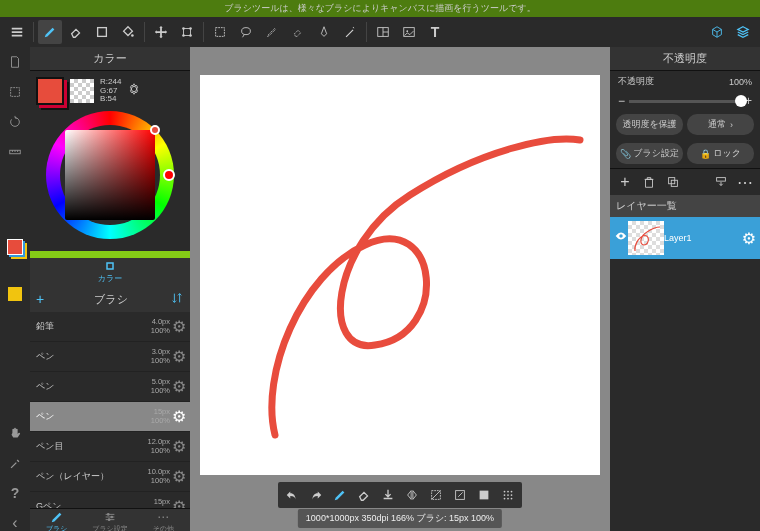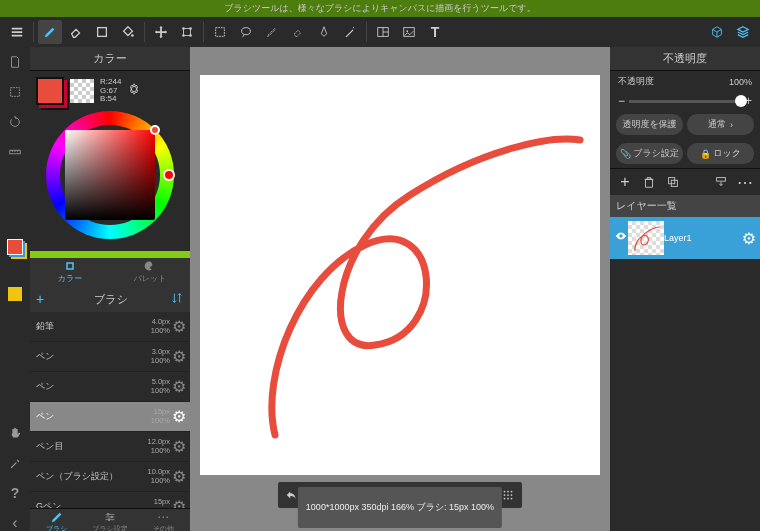--- a/index.html
+++ b/index.html
@@ -50,21 +50,21 @@
 .brow.sel .bg{color:#fff}
 .brushtabs{height:26px;background:#333;display:flex;border-top:1px solid #111}
 .brushtabs .bt{flex:1;display:flex;flex-direction:column;align-items:center;justify-content:center;font-size:7px;color:#888;cursor:pointer}
 .brushtabs .bt.active{color:#4fc3f7}
 .canvaswrap{flex:1;background:#888;display:flex;align-items:center;justify-content:center;position:relative}
 .canvas{width:400px;height:400px;background:#fff;position:relative;margin-top:-32px}
 .stroke{position:absolute;width:100%;height:100%}
 .floatbar{position:absolute;bottom:26px;left:50%;transform:translateX(-50%);background:#333;height:26px;display:flex;align-items:center;padding:0 6px;gap:8px;border-radius:2px}
 .floatbar .fi{color:#ccc;cursor:pointer;width:16px;height:16px;display:flex;align-items:center;justify-content:center}
 .floatbar .fi.active{color:#4fc3f7}
-.status{position:absolute;bottom:6px;left:50%;transform:translateX(-50%);background:#555;color:#eee;font-size:9px;padding:14px 8px;border-radius:2px}
+.status{position:absolute;bottom:6px;left:50%;transform:translateX(-50%);background:#555;color:#eee;font-size:9px;padding:3px 8px;border-radius:2px}
 .rightpanel{width:150px;background:#2a2a2a;color:#ccc;display:flex;flex-direction:column}
 .opacity{padding:4px 8px;font-size:9px;display:flex;align-items:center;gap:4px}
 .opacity .ov{margin-left:auto}
 .oslider{padding:2px 8px;display:flex;align-items:center;gap:4px}
 .oslider .minus,.oslider .plus{color:#ccc;cursor:pointer;font-size:12px}
 .oslider .track{flex:1;height:3px;background:#555;position:relative}
 .oslider .knob{width:12px;height:12px;background:#fff;border-radius:50%;position:absolute;right:-6px;top:-5px}
 .rbtns{display:flex;padding:4px 6px;gap:4px}
 .rbtn{flex:1;background:#444;font-size:9px;padding:4px 2px;text-align:center;cursor:pointer;border-radius:10px;display:flex;align-items:center;justify-content:center;gap:2px}
 .rbtn.chev::after{content:"›";margin-left:2px}
@@ -262,26 +262,20 @@
         <div class="ringhandle"></div>
       </div>
     </div>
     <div class="subtabs">
       <div class="st active">
           <svg viewBox="0 0 16 16">
             <rect x="4" y="4" width="8" height="8" fill="none" stroke="currentColor" stroke-width="2"></rect>
           </svg>
           <span>カラー</span>
         </div>
-      <div class="st">
-          <svg viewBox="0 0 16 16">
-            <path d="M8 2a6 6 0 1 0 2 11c0-2-2-1-2-3s3-1 3-3a5 5 0 0 0-3-5z" fill="currentColor"></path>
-          </svg>
-          <span>パレット</span>
-        </div>
     </div>
     <div class="brushhead">
       <div class="plus">+</div>
       <div class="tt">ブラシ</div>
       <div class="sort"><svg class="ico" viewBox="0 0 16 16">
             <path d="M5 3v10l-2-2m2 2l2-2M11 13V3l-2 2m2-2l2 2" fill="none" stroke="currentColor"></path>
           </svg></div>
     </div>
     <div class="brushlist">
       <div class="brow">
@@ -318,21 +312,21 @@
         </div>
       <div class="brow">
           <div class="bn">ペン目</div>
           <div class="bv">
             <div>12.0px</div>
             <div>100%</div>
           </div>
           <div class="bg">⚙</div>
         </div>
       <div class="brow">
-          <div class="bn">ペン（ブラシ設定）</div>
+          <div class="bn">ペン（レイヤー）</div>
           <div class="bv">
             <div>10.0px</div>
             <div>100%</div>
           </div>
           <div class="bg">⚙</div>
         </div>
       <div class="brow">
           <div class="bn">Gペン</div>
           <div class="bv">
             <div>15px</div>

